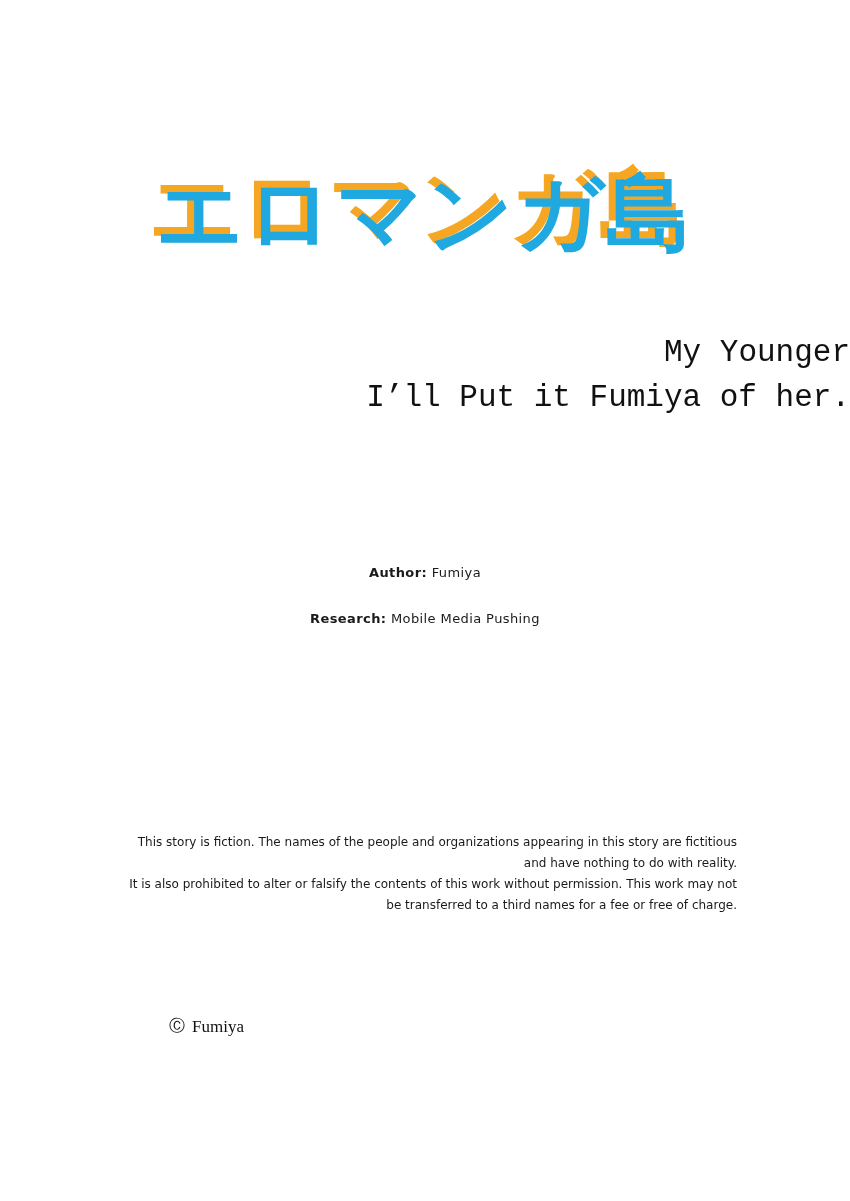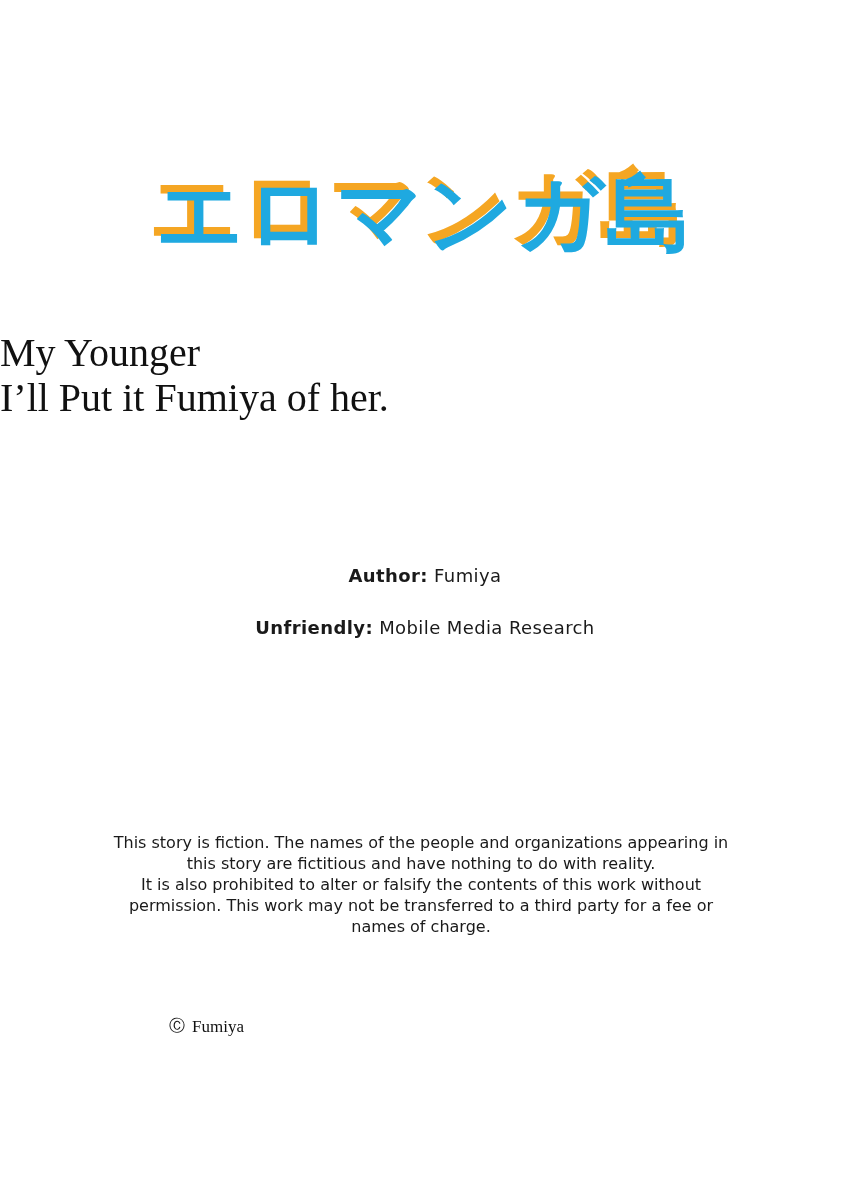--- a/index.html
+++ b/index.html
@@ -56,57 +56,57 @@
   }
   .c-blue  { color: #1fa9e0; }
   .c-amber { color: #f5a623; }
 
   
   .title {
     position: absolute;
     top: 330px;
     left: 0;
     width: 850px;
-    text-align: left;
-    font-family: Liberation Serif, serif;
-    font-size: 40px;
+    text-align: right;
+    font-family: Liberation Mono, monospace;
+    font-size: 31px;
     line-height: 45px;
     color: #111111;
   }
   .title .line { display: block; }
 
   
   .credits {
     position: absolute;
     top: 565px;
     left: 0;
     width: 850px;
     text-align: center;
     font-family: "DejaVu Sans", sans-serif;
-    font-size: 18px;
+    font-size: 13px;
     color: #1a1a1a;
   }
   .credits .credit-line {
     display: block;
     margin-bottom: 31px;
     letter-spacing: 0.4px;
   }
   .credits .label { font-weight: 700; }
 
   
   .disclaimer {
     position: absolute;
     top: 832px;
-    left: 113px;
+    left: 121px;
     width: 616px;
     font-family: "DejaVu Sans", sans-serif;
-    font-size: 16px;
+    font-size: 12px;
     line-height: 21px;
     color: #1a1a1a;
-    text-align: center;
+    text-align: right;
   }
   .disclaimer p {
     margin: 0;
   }
 
   
   .copyright {
     position: absolute;
     top: 1016px;
     left: 169px;
@@ -155,28 +155,28 @@
     <span class="line">My Younger</span>
     <span class="line">I’ll Put it Fumiya of her.</span>
   </div>
 
   <div class="credits">
     <span class="credit-line">
       <span class="label">Author:</span>
       <span>Fumiya</span>
     </span>
     <span class="credit-line">
-      <span class="label">Unfriendly:</span>
-      <span>Mobile Media Research</span>
+      <span class="label">Research:</span>
+      <span>Mobile Media Pushing</span>
     </span>
   </div>
 
   <div class="disclaimer">
     <p>This story is fiction. The names of the people and organizations appearing in this story are fictitious and have nothing to do with reality.</p>
-    <p>It is also prohibited to alter or falsify the contents of this work without permission. This work may not be transferred to a third party for a fee or names of charge.</p>
+    <p>It is also prohibited to alter or falsify the contents of this work without permission. This work may not be transferred to a third names for a fee or free of charge.</p>
   </div>
 
   <div class="copyright">
     <span class="cmark">Ⓒ</span>
     <span>Fumiya</span>
   </div>
 
 </div>
 
 </body></html>

